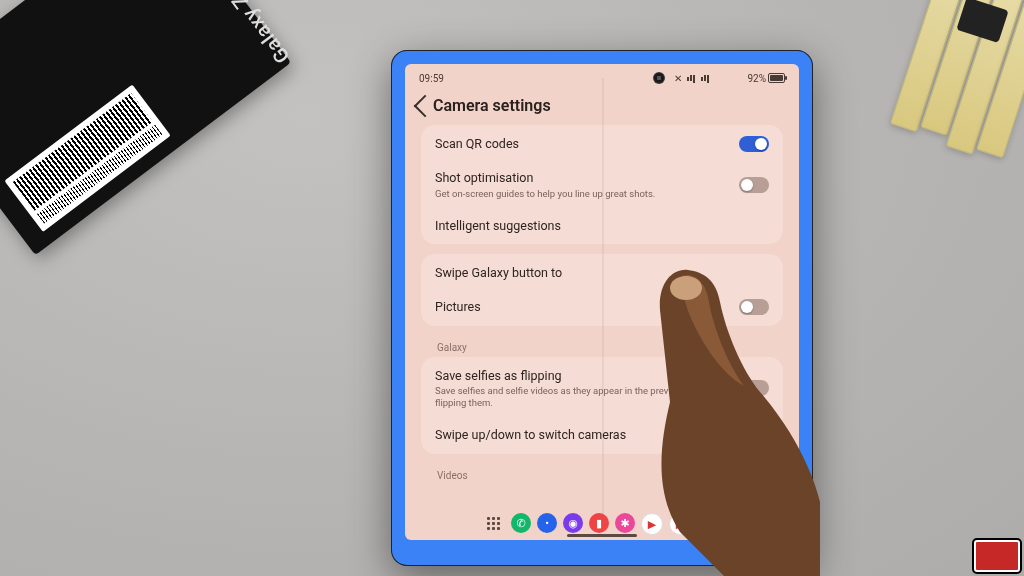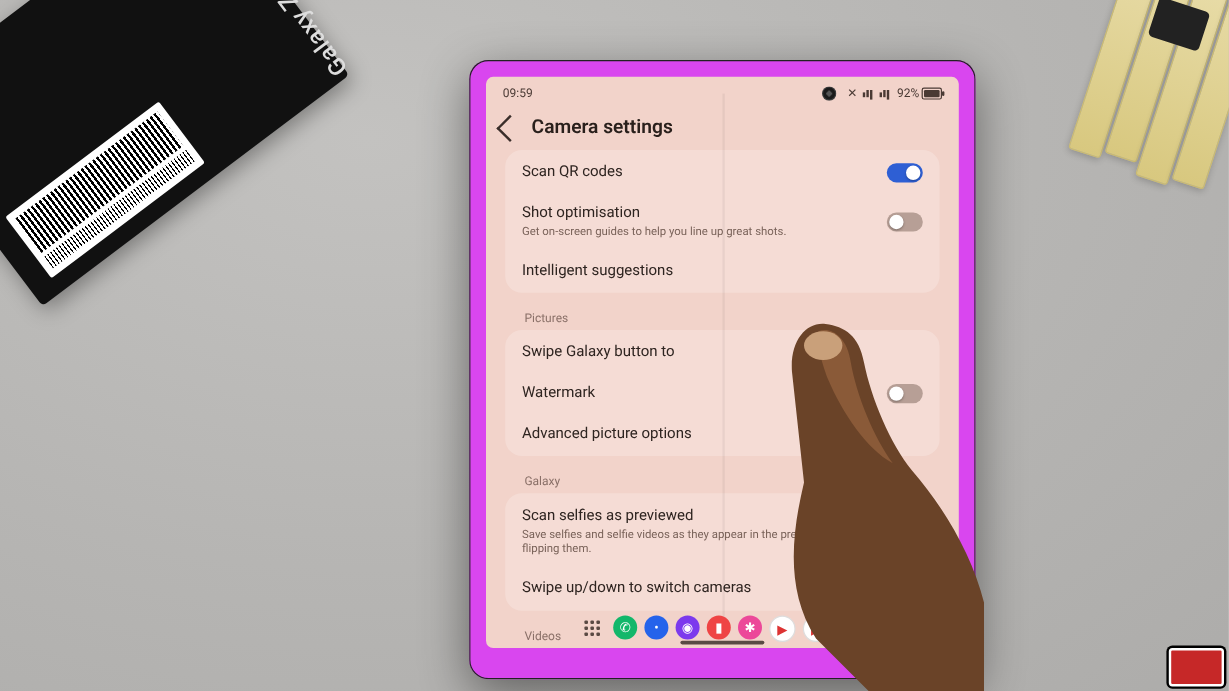--- a/index.html
+++ b/index.html
@@ -20,36 +20,36 @@
   .wood span:nth-child(1){left:0;top:6px;}
   .wood span:nth-child(2){left:30px;top:0;}
   .wood span:nth-child(3){left:60px;top:10px;}
   .wood span:nth-child(4){left:90px;top:4px;}
   .wood .clip{position:absolute;left:34px;top:34px;width:44px;height:34px;background:#222;border-radius:4px;}
 
   
   .badge-corner{position:absolute;right:4px;bottom:4px;width:42px;height:28px;background:#c62828;border-radius:3px;border:2px solid #fff;box-shadow:0 0 0 2px #000;}
 
   
-  .device{position:absolute;left:391px;top:50px;width:422px;height:516px;background:#d946ef;border-radius:16px;box-shadow:0 12px 40px rgba(0,0,0,.45),0 0 0 1px #222 inset;}
+  .device{position:absolute;left:391px;top:50px;width:422px;height:516px;background:#3b82f6;border-radius:16px;box-shadow:0 12px 40px rgba(0,0,0,.45),0 0 0 1px #222 inset;}
   .screen{position:absolute;left:14px;right:14px;top:14px;bottom:26px;background:#f2d3ca;border-radius:6px;overflow:hidden;color:#3a2e2a;}
   .hinge{position:absolute;left:50%;top:14px;bottom:26px;width:2px;background:rgba(0,0,0,.05);}
 
   
   .status{display:flex;justify-content:space-between;align-items:center;height:20px;padding:4px 14px 0;font-size:10px;color:#4a3a34;}
   .status .right{display:flex;gap:5px;align-items:center;}
   .camhole{width:10px;height:10px;border-radius:50%;background:radial-gradient(circle,#555 30%,#1a1a1a 32%);margin-right:4px;border:1px solid rgba(255,255,255,.15);}
   .sig{display:inline-block;width:9px;height:8px;background:linear-gradient(to top,#4a3a34 0 100%) left/2px 4px no-repeat,linear-gradient(to top,#4a3a34 0 100%) 3px 0/2px 6px no-repeat,linear-gradient(to top,#4a3a34 0 100%) 6px 0/2px 8px no-repeat;position:relative;bottom:-1px;}
-  .batt{display:inline-flex;align-items:center;gap:2px;}
+  .batt{display:inline-flex;align-items:center;gap:2px;margin-left:32px;}
   .batt i{display:inline-block;width:15px;height:8px;border:1px solid #4a3a34;border-radius:2px;position:relative;}
   .batt i::before{content:"";position:absolute;right:-3px;top:2px;width:2px;height:4px;background:#4a3a34;border-radius:1px;}
   .batt i::after{content:"";position:absolute;left:1px;top:1px;bottom:1px;width:85%;background:#4a3a34;border-radius:1px;}
 
   
-  .hdr{display:flex;align-items:flex-end;gap:10px;padding:8px 12px 10px;}
+  .hdr{display:flex;align-items:center;padding:8px 12px 10px;}
   .back{width:14px;height:14px;border-left:2px solid #3a2e2a;border-bottom:2px solid #3a2e2a;transform:rotate(45deg);}
   .hdr h1{margin:0;font-size:16px;font-weight:600;color:#2a201c;}
 
   
   .list{padding:0 16px;}
   .card{background:rgba(255,255,255,.22);border-radius:14px;padding:2px 0;margin-bottom:10px;}
   .row{display:flex;justify-content:space-between;align-items:center;padding:9px 14px;gap:10px;}
   .row .txt{flex:1;min-width:0;}
   .row .ttl{font-size:12.5px;color:#2e2420;line-height:1.25;}
   .row .sub{font-size:9.5px;color:#7a635a;margin-top:2px;line-height:1.25;}
@@ -133,44 +133,38 @@
                 <div class="sub">Get on-screen guides to help you line up great shots.</div>
               </div>
               <div class="tgl off"></div>
             </div>
             <div class="row">
               <div class="txt">
                 <div class="ttl">Intelligent suggestions</div>
               </div>
             </div>
           </div>
-          <div class="section-label">Pictures</div>
           <div class="card">
             <div class="row">
               <div class="txt">
                 <div class="ttl">Swipe Galaxy button to</div>
               </div>
             </div>
             <div class="row">
               <div class="txt">
-                <div class="ttl">Watermark</div>
+                <div class="ttl">Pictures</div>
               </div>
               <div class="tgl off"></div>
-            </div>
-            <div class="row">
-              <div class="txt">
-                <div class="ttl">Advanced picture options</div>
-              </div>
             </div>
           </div>
           <div class="section-label">Galaxy</div>
           <div class="card">
             <div class="row">
               <div class="txt">
-                <div class="ttl">Scan selfies as previewed</div>
+                <div class="ttl">Save selfies as flipping</div>
                 <div class="sub">Save selfies and selfie videos as they appear in the preview without flipping them.</div>
               </div>
               <div class="tgl off"></div>
             </div>
             <div class="row">
               <div class="txt">
                 <div class="ttl">Swipe up/down to switch cameras</div>
               </div>
               <div class="tgl on"></div>
             </div>

